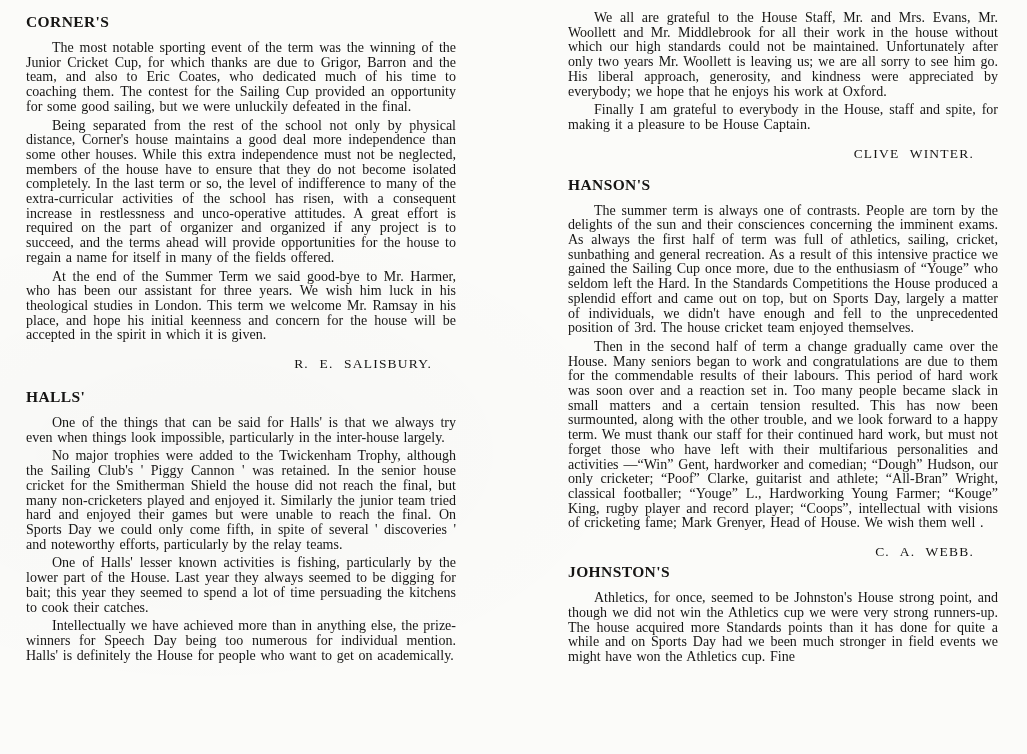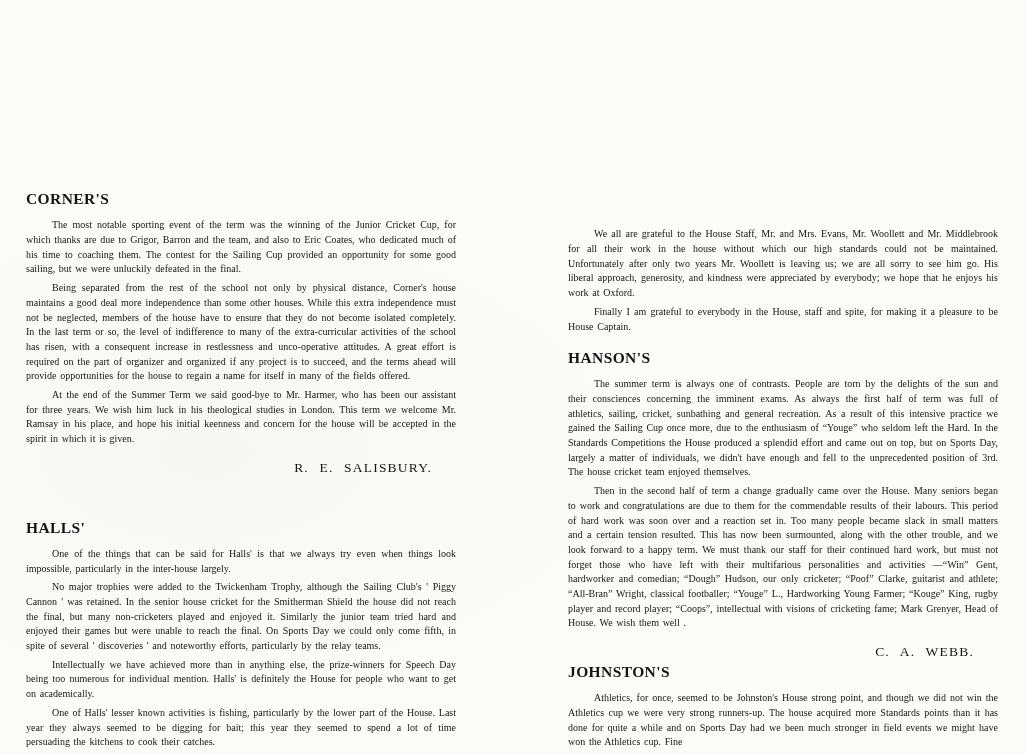--- a/index.html
+++ b/index.html
@@ -18,40 +18,39 @@
     width: 1027px;
     height: 754px;
     overflow: hidden;
     display: flex;
     padding: 11px 27px 0 26px;
     column-gap: 112px;
     background:
       radial-gradient(ellipse at 20% 60%, rgba(0,0,0,0.015), transparent 40%),
       #fbfbf9;
     color: #161514;
-    align-items: flex-end;
   }
   .col {
     width: 430px;
     flex: 0 0 430px;
   }
   .section-heading {
     font-family: "Liberation Serif", serif;
     font-weight: bold;
     font-size: 15.5px;
     line-height: 17px;
     letter-spacing: 0.4px;
     margin: 26px 0 11px 0;
   }
   .section-heading.first {
     margin-top: 2px;
   }
   .body-para {
     font-family: "Liberation Serif", serif;
-    font-size: 10px;
+    font-size: 14px;
     line-height: 14.7px;
     text-align: justify;
     text-indent: 26px;
     word-spacing: 1.2px;
     margin: 0 0 4px 0;
   }
   .body-para.tight {
     margin-bottom: 4px;
   }
   .signature {
@@ -74,34 +73,35 @@
 
     <section>
       <h2 class="section-heading first">CORNER'S</h2>
       <p class="body-para">The most notable sporting event of the term was the winning of the Junior Cricket Cup, for which thanks are due to Grigor, Barron and the team, and also to Eric Coates, who dedicated much of his time to coaching them. The contest for the Sailing Cup provided an opportunity for some good sailing, but we were unluckily defeated in the final.</p>
       <p class="body-para">Being separated from the rest of the school not only by physical distance, Corner's house maintains a good deal more independence than some other houses. While this extra independence must not be neglected, members of the house have to ensure that they do not become isolated completely. In the last term or so, the level of indifference to many of the extra-curricular activities of the school has risen, with a consequent increase in restlessness and unco-operative attitudes. A great effort is required on the part of organizer and organized if any project is to succeed, and the terms ahead will provide opportunities for the house to regain a name for itself in many of the fields offered.</p>
       <p class="body-para">At the end of the Summer Term we said good-bye to Mr. Harmer, who has been our assistant for three years. We wish him luck in his theological studies in London. This term we welcome Mr. Ramsay in his place, and hope his initial keenness and concern for the house will be accepted in the spirit in which it is given.</p>
       <div class="signature">R. E. SALISBURY.</div>
     </section>
 
     <section>
-      <h2 class="section-heading" style="margin-top:44px;">HALLS'</h2>
+      <h2 class="section-heading" style="margin-top:17px;">HALLS'</h2>
       <p class="body-para">One of the things that can be said for Halls' is that we always try even when things look impossible, particularly in the inter-house largely.</p>
       <p class="body-para">No major trophies were added to the Twickenham Trophy, although the Sailing Club's ' Piggy Cannon ' was retained. In the senior house cricket for the Smitherman Shield the house did not reach the final, but many non-cricketers played and enjoyed it. Similarly the junior team tried hard and enjoyed their games but were unable to reach the final. On Sports Day we could only come fifth, in spite of several ' discoveries ' and noteworthy efforts, particularly by the relay teams.</p>
+      <p class="body-para">One of Halls' lesser known activities is fishing, particularly by the lower part of the House. Last year they always seemed to be digging for bait; this year they seemed to spend a lot of time persuading the kitchens to cook their catches.</p>
       <p class="body-para">Intellectually we have achieved more than in anything else, the prize-winners for Speech Day being too numerous for individual mention. Halls' is definitely the House for people who want to get on academically.</p>
-      <p class="body-para">One of Halls' lesser known activities is fishing, particularly by the lower part of the House. Last year they always seemed to be digging for bait; this year they seemed to spend a lot of time persuading the kitchens to cook their catches.</p>
     </section>
 
   </div>
 
   <div class="col">
 
     <section>
       <p class="body-para">We all are grateful to the House Staff, Mr. and Mrs. Evans, Mr. Woollett and Mr. Middlebrook for all their work in the house without which our high standards could not be maintained. Unfortunately after only two years Mr. Woollett is leaving us; we are all sorry to see him go. His liberal approach, generosity, and kindness were appreciated by everybody; we hope that he enjoys his work at Oxford.</p>
       <p class="body-para">Finally I am grateful to everybody in the House, staff and spite, for making it a pleasure to be House Captain.</p>
+      <div class="signature">CLIVE WINTER.</div>
     </section>
 
     <section>
       <h2 class="section-heading" style="margin-top:15px;">HANSON'S</h2>
       <p class="body-para tight">The summer term is always one of contrasts. People are torn by the delights of the sun and their consciences concerning the imminent exams. As always the first half of term was full of athletics, sailing, cricket, sunbathing and general recreation. As a result of this intensive practice we gained the Sailing Cup once more, due to the enthusiasm of “Youge” who seldom left the Hard. In the Standards Competitions the House produced a splendid effort and came out on top, but on Sports Day, largely a matter of individuals, we didn't have enough and fell to the unprecedented position of 3rd. The house cricket team enjoyed themselves.</p>
       <p class="body-para">Then in the second half of term a change gradually came over the House. Many seniors began to work and congratulations are due to them for the commendable results of their labours. This period of hard work was soon over and a reaction set in. Too many people became slack in small matters and a certain tension resulted. This has now been surmounted, along with the other trouble, and we look forward to a happy term. We must thank our staff for their continued hard work, but must not forget those who have left with their multifarious personalities and activities —“Win” Gent, hardworker and comedian; “Dough” Hudson, our only cricketer; “Poof” Clarke, guitarist and athlete; “All-Bran” Wright, classical footballer; “Youge” L., Hardworking Young Farmer; “Kouge” King, rugby player and record player; “Coops”, intellectual with visions of cricketing fame; Mark Grenyer, Head of House. We wish them well .</p>
       <div class="signature">C. A. WEBB.</div>
     </section>
 
     <section>

